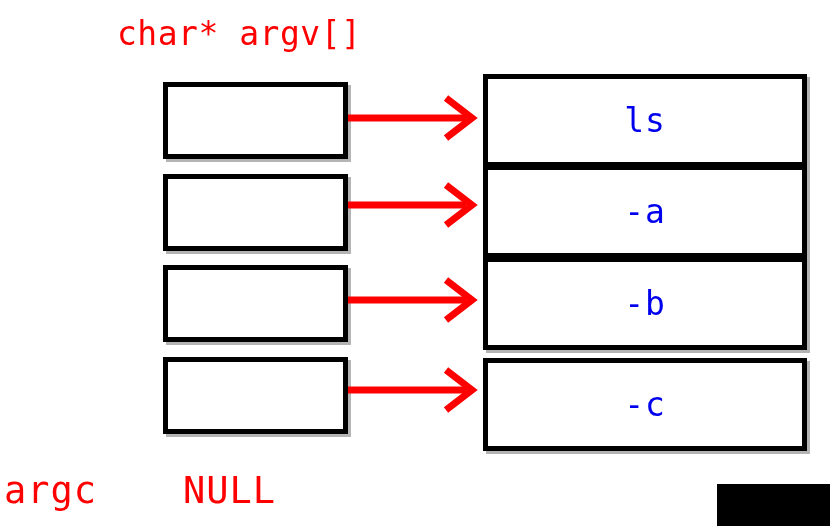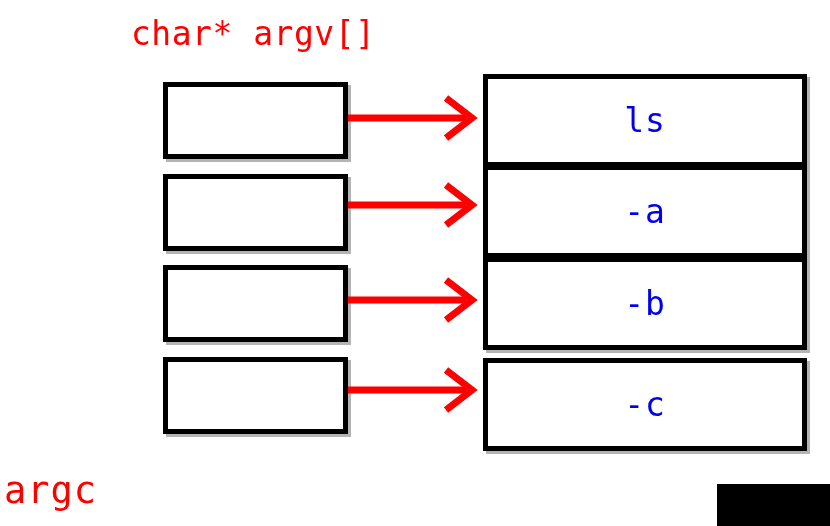--- a/index.html
+++ b/index.html
@@ -22,21 +22,20 @@
     color: #ff0000;
     font-family: "DejaVu Sans Mono", monospace;
     white-space: pre;
     line-height: 1;
   }
   #header-label {
     left: 117px;
     top: 17px;
     font-size: 33px;
     letter-spacing: 0.5px;
-    margin-left: 14px;
   }
   #argc-label {
     left: 4px;
     top: 472px;
     font-size: 37px;
     letter-spacing: 1px;
   }
   #null-label {
     left: 183px;
     top: 472px;
@@ -124,16 +123,17 @@
   </div>
   <div class="box str-cell" style="top:257px;">
     <span class="str-text">-b</span>
   </div>
   <div class="box str-cell" style="top:358px;">
     <span class="str-text">-c</span>
   </div>
 
   <div class="mono-red" id="argc-label">argc</div>
 
+  <div class="mono-red" id="null-label">NULL</div>
 
   <div id="black-block"></div>
 
 </div>
 
 </body></html>

